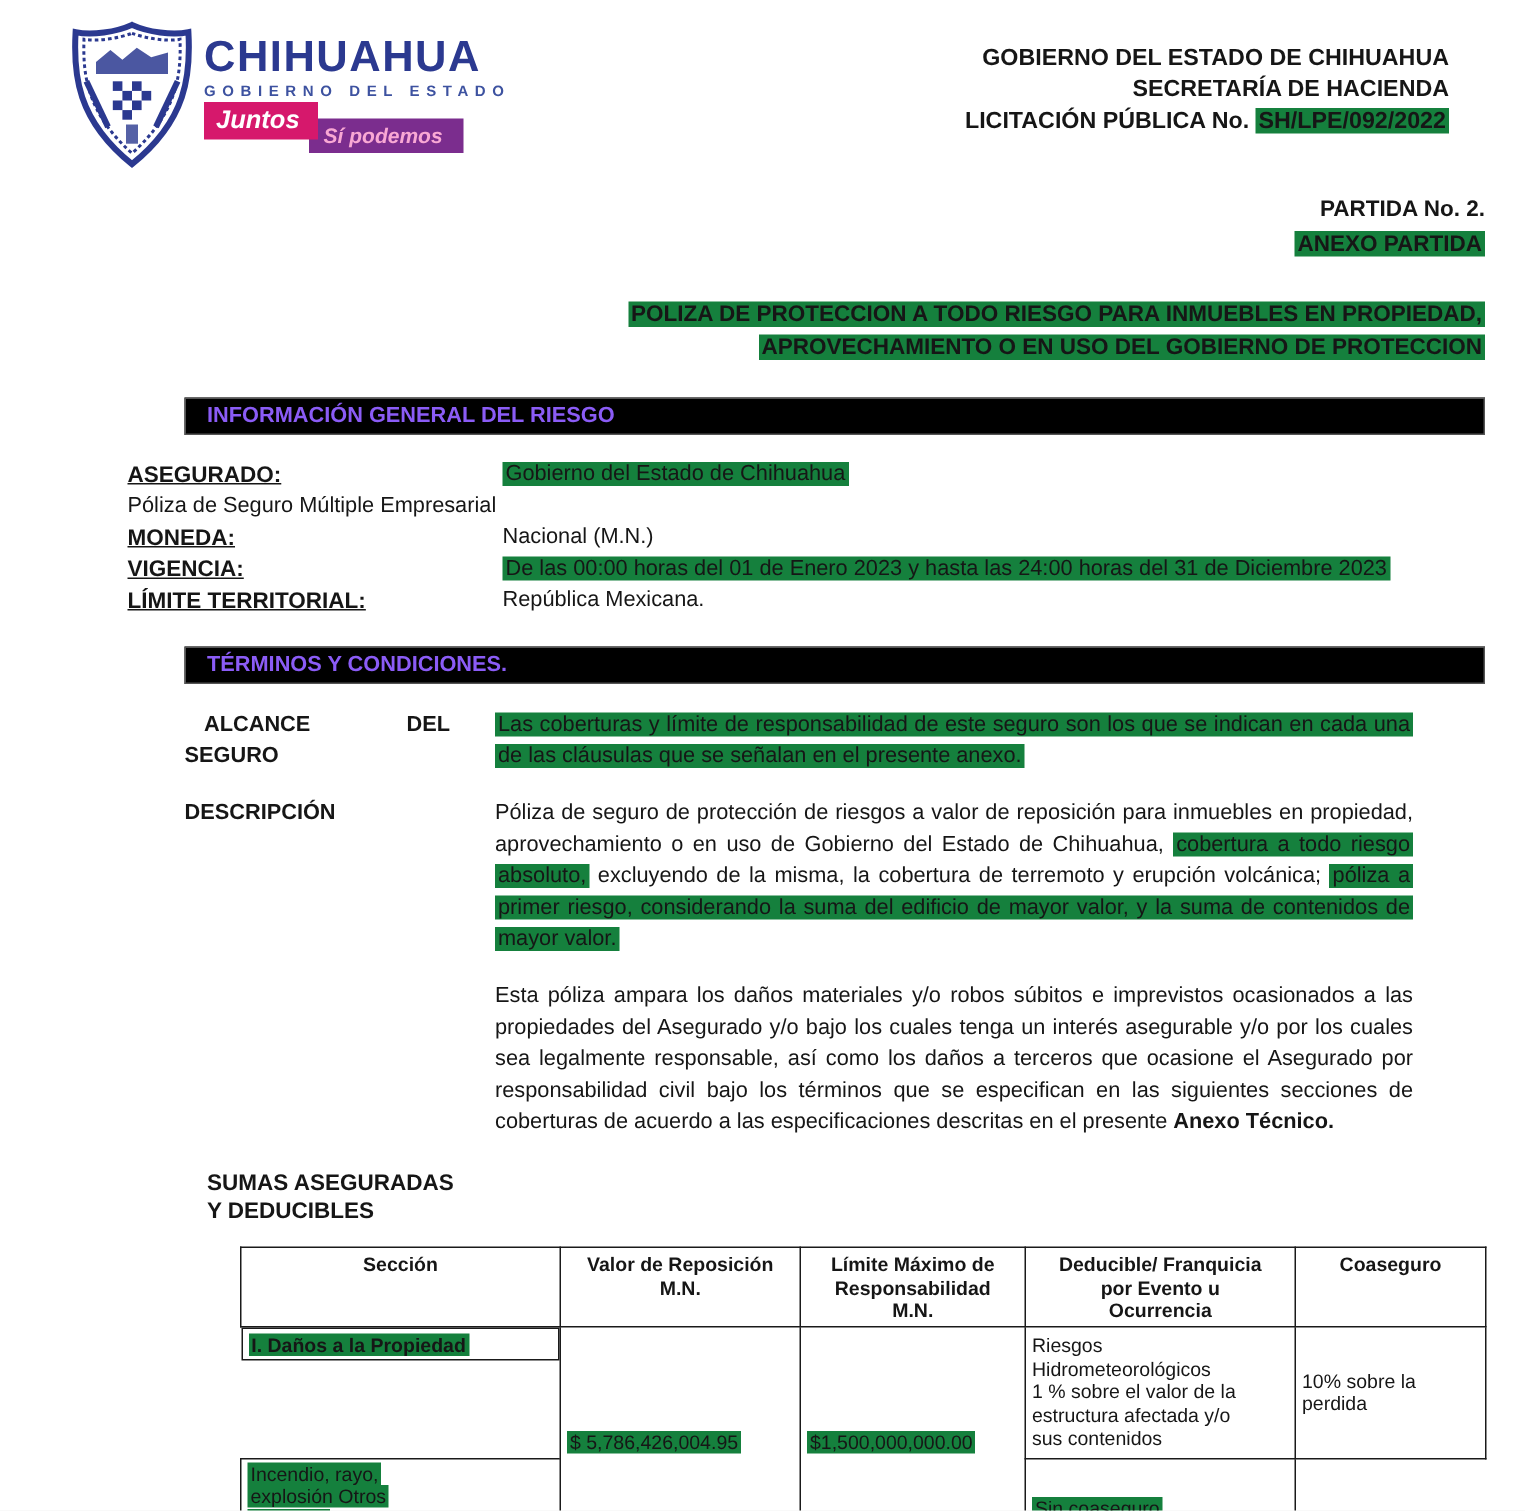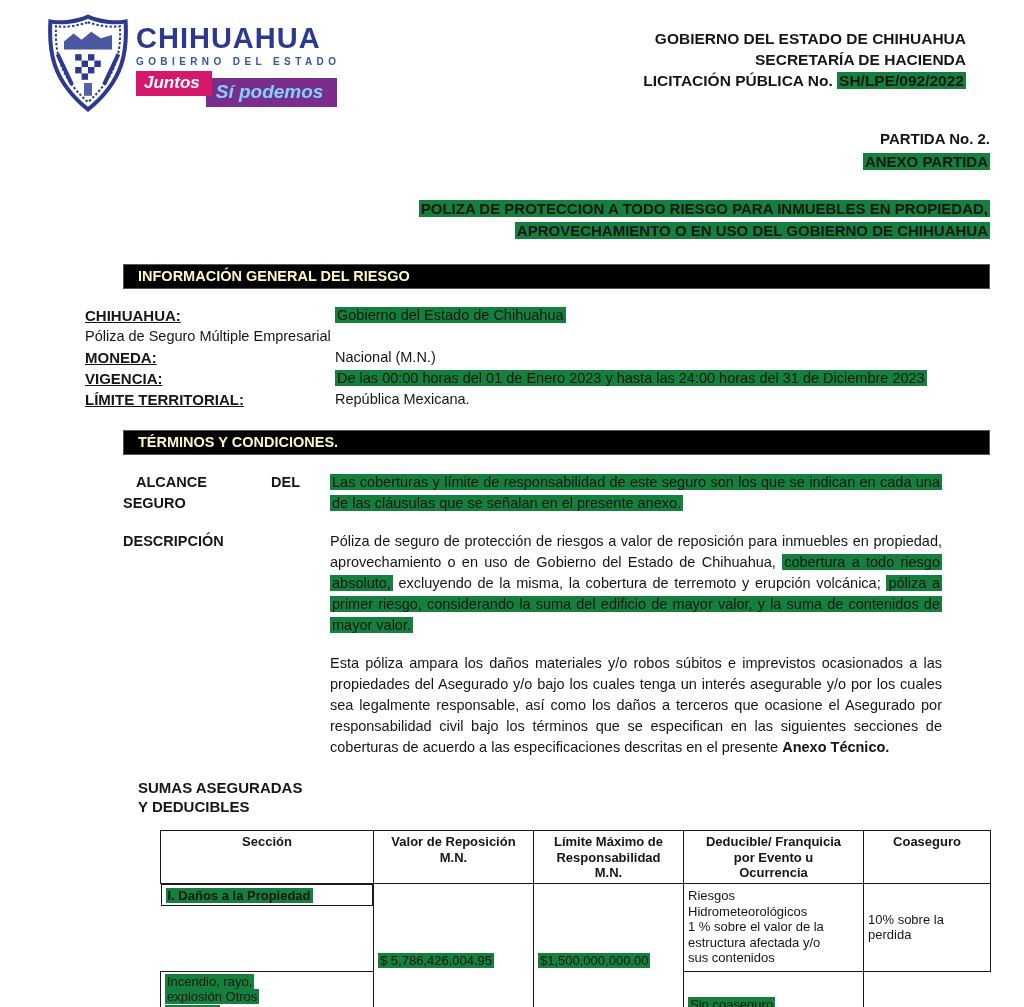--- a/index.html
+++ b/index.html
@@ -27,35 +27,35 @@
   .logo-name { color: #2b3990; font-weight: bold; font-size: 29px; letter-spacing: 1px; line-height: 1; }
   .logo-sub { color: #3d52a0; font-weight: bold; font-size: 10px; letter-spacing: 4.4px; margin-top: 3px; }
   .slogans { margin-top: 6px; white-space: nowrap; }
   .juntos {
     position: relative; top: -5px; z-index: 2;
     display: inline-block; background: #d6186c; color: #fff;
     font-weight: bold; font-style: italic; font-size: 17px; padding: 2px 12px 3px 8px;
   }
   .sipodemos {
     position: relative; left: -6px; top: 5px; z-index: 1;
-    display: inline-block; background: #7b2d8e; color: #7dd3fc;
-    font-weight: bold; font-style: italic; font-size: 19px; padding: 3px 14px 4px 10px;
+    display: inline-block; background: #7b2d8e; color: #f9a8d4;
+    font-weight: bold; font-style: italic; font-size: 14px; padding: 3px 14px 4px 10px;
   }
   .gov-header { text-align: right; font-weight: bold; font-size: 15.5px; line-height: 21px; padding-top: 14px; }
 
   
   .titles { width: 867px; margin: 14px 34px 0 123px; text-align: right; font-weight: bold; font-size: 15px; }
   .titles .t1 { margin-bottom: 6px; }
   .titles .t2 { margin-bottom: 28px; }
   .titles .t3 { line-height: 22px; }
 
   
   .bar {
     width: 867px; margin-left: 123px;
-    background: #000; color: #fef9c3;
+    background: #000; color: #8b5cf6;
     font-weight: bold; font-size: 14.5px;
     padding: 3px 0 4px 14px;
     border: 1px solid #555;
   }
   .bar1 { margin-top: 22px; }
   .bar2 { margin-top: 20px; }
 
   
   .fields { margin: 16px 0 0 85px; font-size: 14.5px; }
   .field-row { display: flex; line-height: 21px; }
@@ -135,29 +135,29 @@
       <div>SECRETARÍA DE HACIENDA</div>
       <div><span>LICITACIÓN PÚBLICA No. </span><mark>SH/LPE/092/2022</mark></div>
     </div>
   </div>
 
   <div class="titles">
     <div class="t1">PARTIDA No. 2.</div>
     <div class="t2"><mark>ANEXO PARTIDA</mark></div>
     <div class="t3">
       <mark>POLIZA DE PROTECCION A TODO RIESGO PARA INMUEBLES EN PROPIEDAD,</mark><br>
-      <mark>APROVECHAMIENTO O EN USO DEL GOBIERNO DE CHIHUAHUA</mark>
+      <mark>APROVECHAMIENTO O EN USO DEL GOBIERNO DE PROTECCION</mark>
     </div>
   </div>
 
   <div class="bar bar1">INFORMACIÓN GENERAL DEL RIESGO</div>
 
   <div class="fields">
     <div class="field-row">
-      <div class="field-label">CHIHUAHUA:</div>
+      <div class="field-label">ASEGURADO:</div>
       <div class="field-value"><mark>Gobierno del Estado de Chihuahua</mark></div>
     </div>
     <div class="field-row">
       <div class="field-value">Póliza de Seguro Múltiple Empresarial</div>
     </div>
     <div class="field-row">
       <div class="field-label">MONEDA:</div>
       <div class="field-value">Nacional (M.N.)</div>
     </div>
     <div class="field-row">

